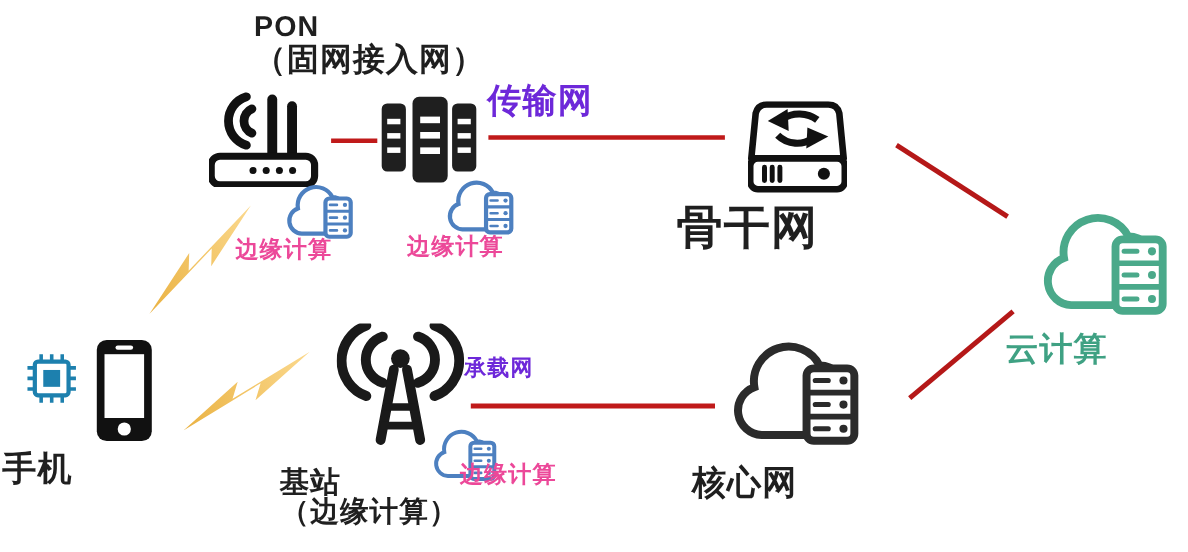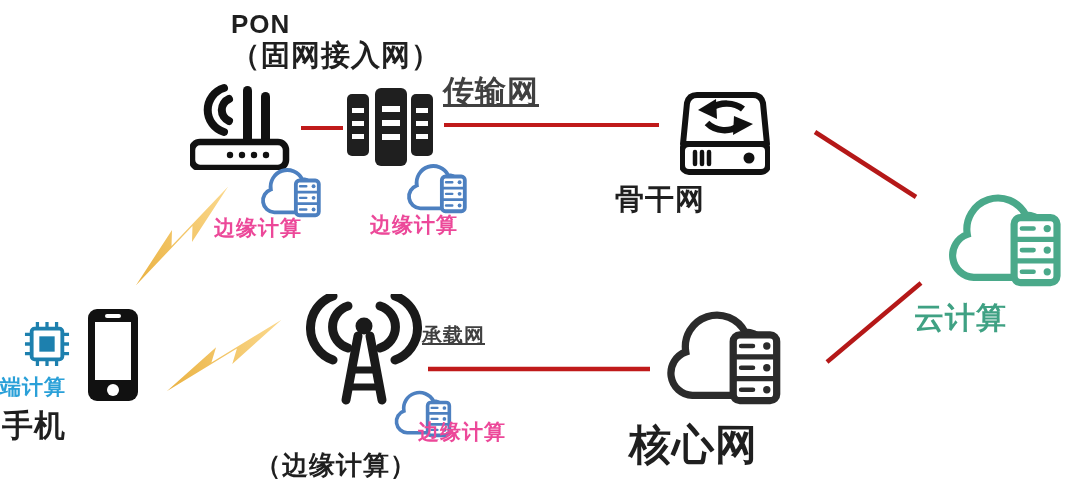--- a/index.html
+++ b/index.html
@@ -14,21 +14,21 @@
   .icon{position:absolute;display:block;}
   .label{
     position:absolute;
     text-align:left;
     font-weight:bold;
     color:#1f1f1f;
     letter-spacing:1px;
     line-height:1.15;
     white-space:nowrap;
   }
-  .red{color:#404040;text-decoration:underline;}
+  .red{color:#6d28d9;}
   .blue{color:#ec4899;}
   .brightblue{color:#2aa0d8;}
   .green{color:#3fa183;}
 </style>
 </head>
 <body>
 
 <div class="canvas">
 
   <svg width="0" height="0" style="position:absolute" aria-hidden="true">
@@ -152,26 +152,26 @@
   <svg class="icon" style="left:940px;top:181px;color:#4aa98a" width="130" height="107">
       <use href="#sym-cloud-server" width="130" height="107"></use>
     </svg>
 
   <div class="label" style="left:231px;top:10px;width:220px;font-size:26px">PON</div>
   <div class="label" style="left:231px;top:39px;width:220px;font-size:29px">（固网接入网）</div>
 
   <div class="label red" style="left:443px;top:74px;width:220px;font-size:31px">传输网</div>
   <div class="label red" style="left:422px;top:324px;width:220px;font-size:20px">承载网</div>
 
-  <div class="label" style="left:615px;top:183px;width:220px;font-size:29px">骨干网</div>
+  <div class="label" style="left:615px;top:183px;width:220px;font-size:42px">骨干网</div>
   <div class="label green" style="left:914px;top:301px;width:220px;font-size:30px">云计算</div>
-  <div class="label" style="left:629px;top:421px;width:220px;font-size:42px">核心网</div>
+  <div class="label" style="left:629px;top:421px;width:220px;font-size:31px">核心网</div>
 
+  <div class="label" style="left:254px;top:423px;width:220px;font-size:27px">基站</div>
   <div class="label" style="left:255px;top:451px;width:220px;font-size:26px">（边缘计算）</div>
 
   <div class="label" style="left:2px;top:408px;width:220px;font-size:31px">手机</div>
-  <div class="label brightblue" style="left:0px;top:375px;width:92px;font-size:21px">端计算</div>
 
   <div class="label blue" style="left:214px;top:216px;width:160px;font-size:21px">边缘计算</div>
   <div class="label blue" style="left:370px;top:213px;width:160px;font-size:21px">边缘计算</div>
   <div class="label blue" style="left:418px;top:420px;width:160px;font-size:21px">边缘计算</div>
 
 </div>
 
 </body></html>

